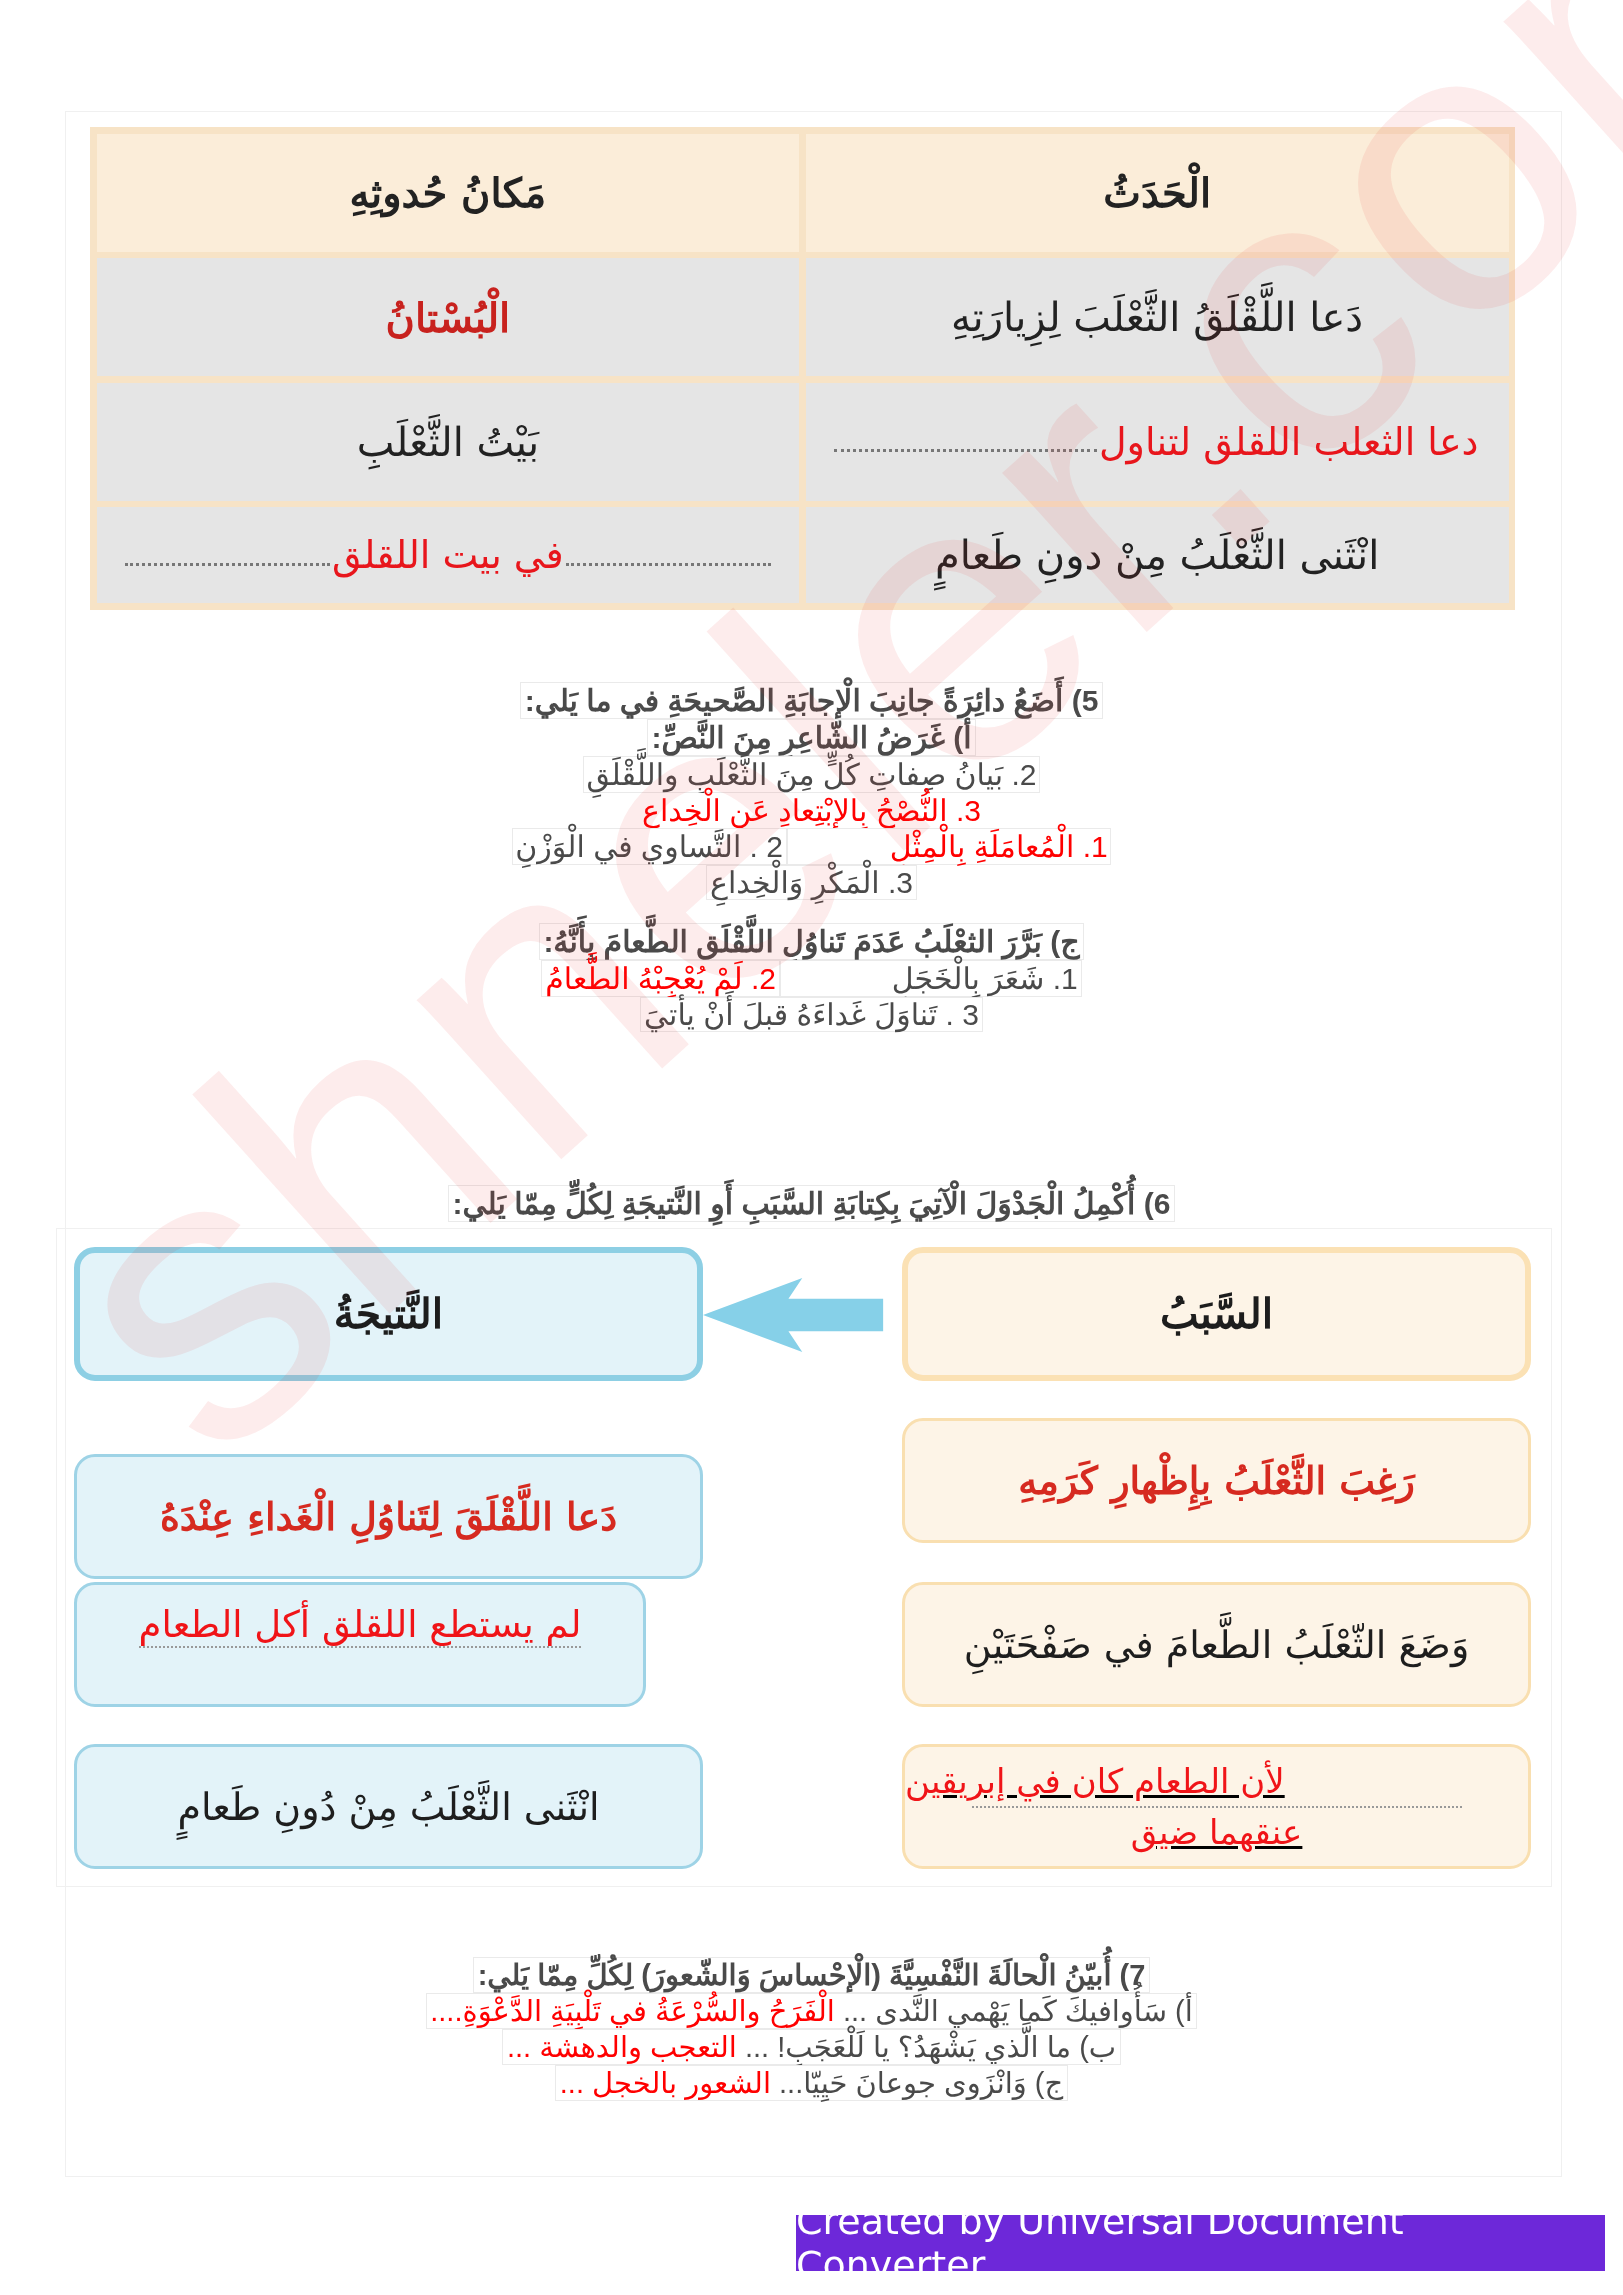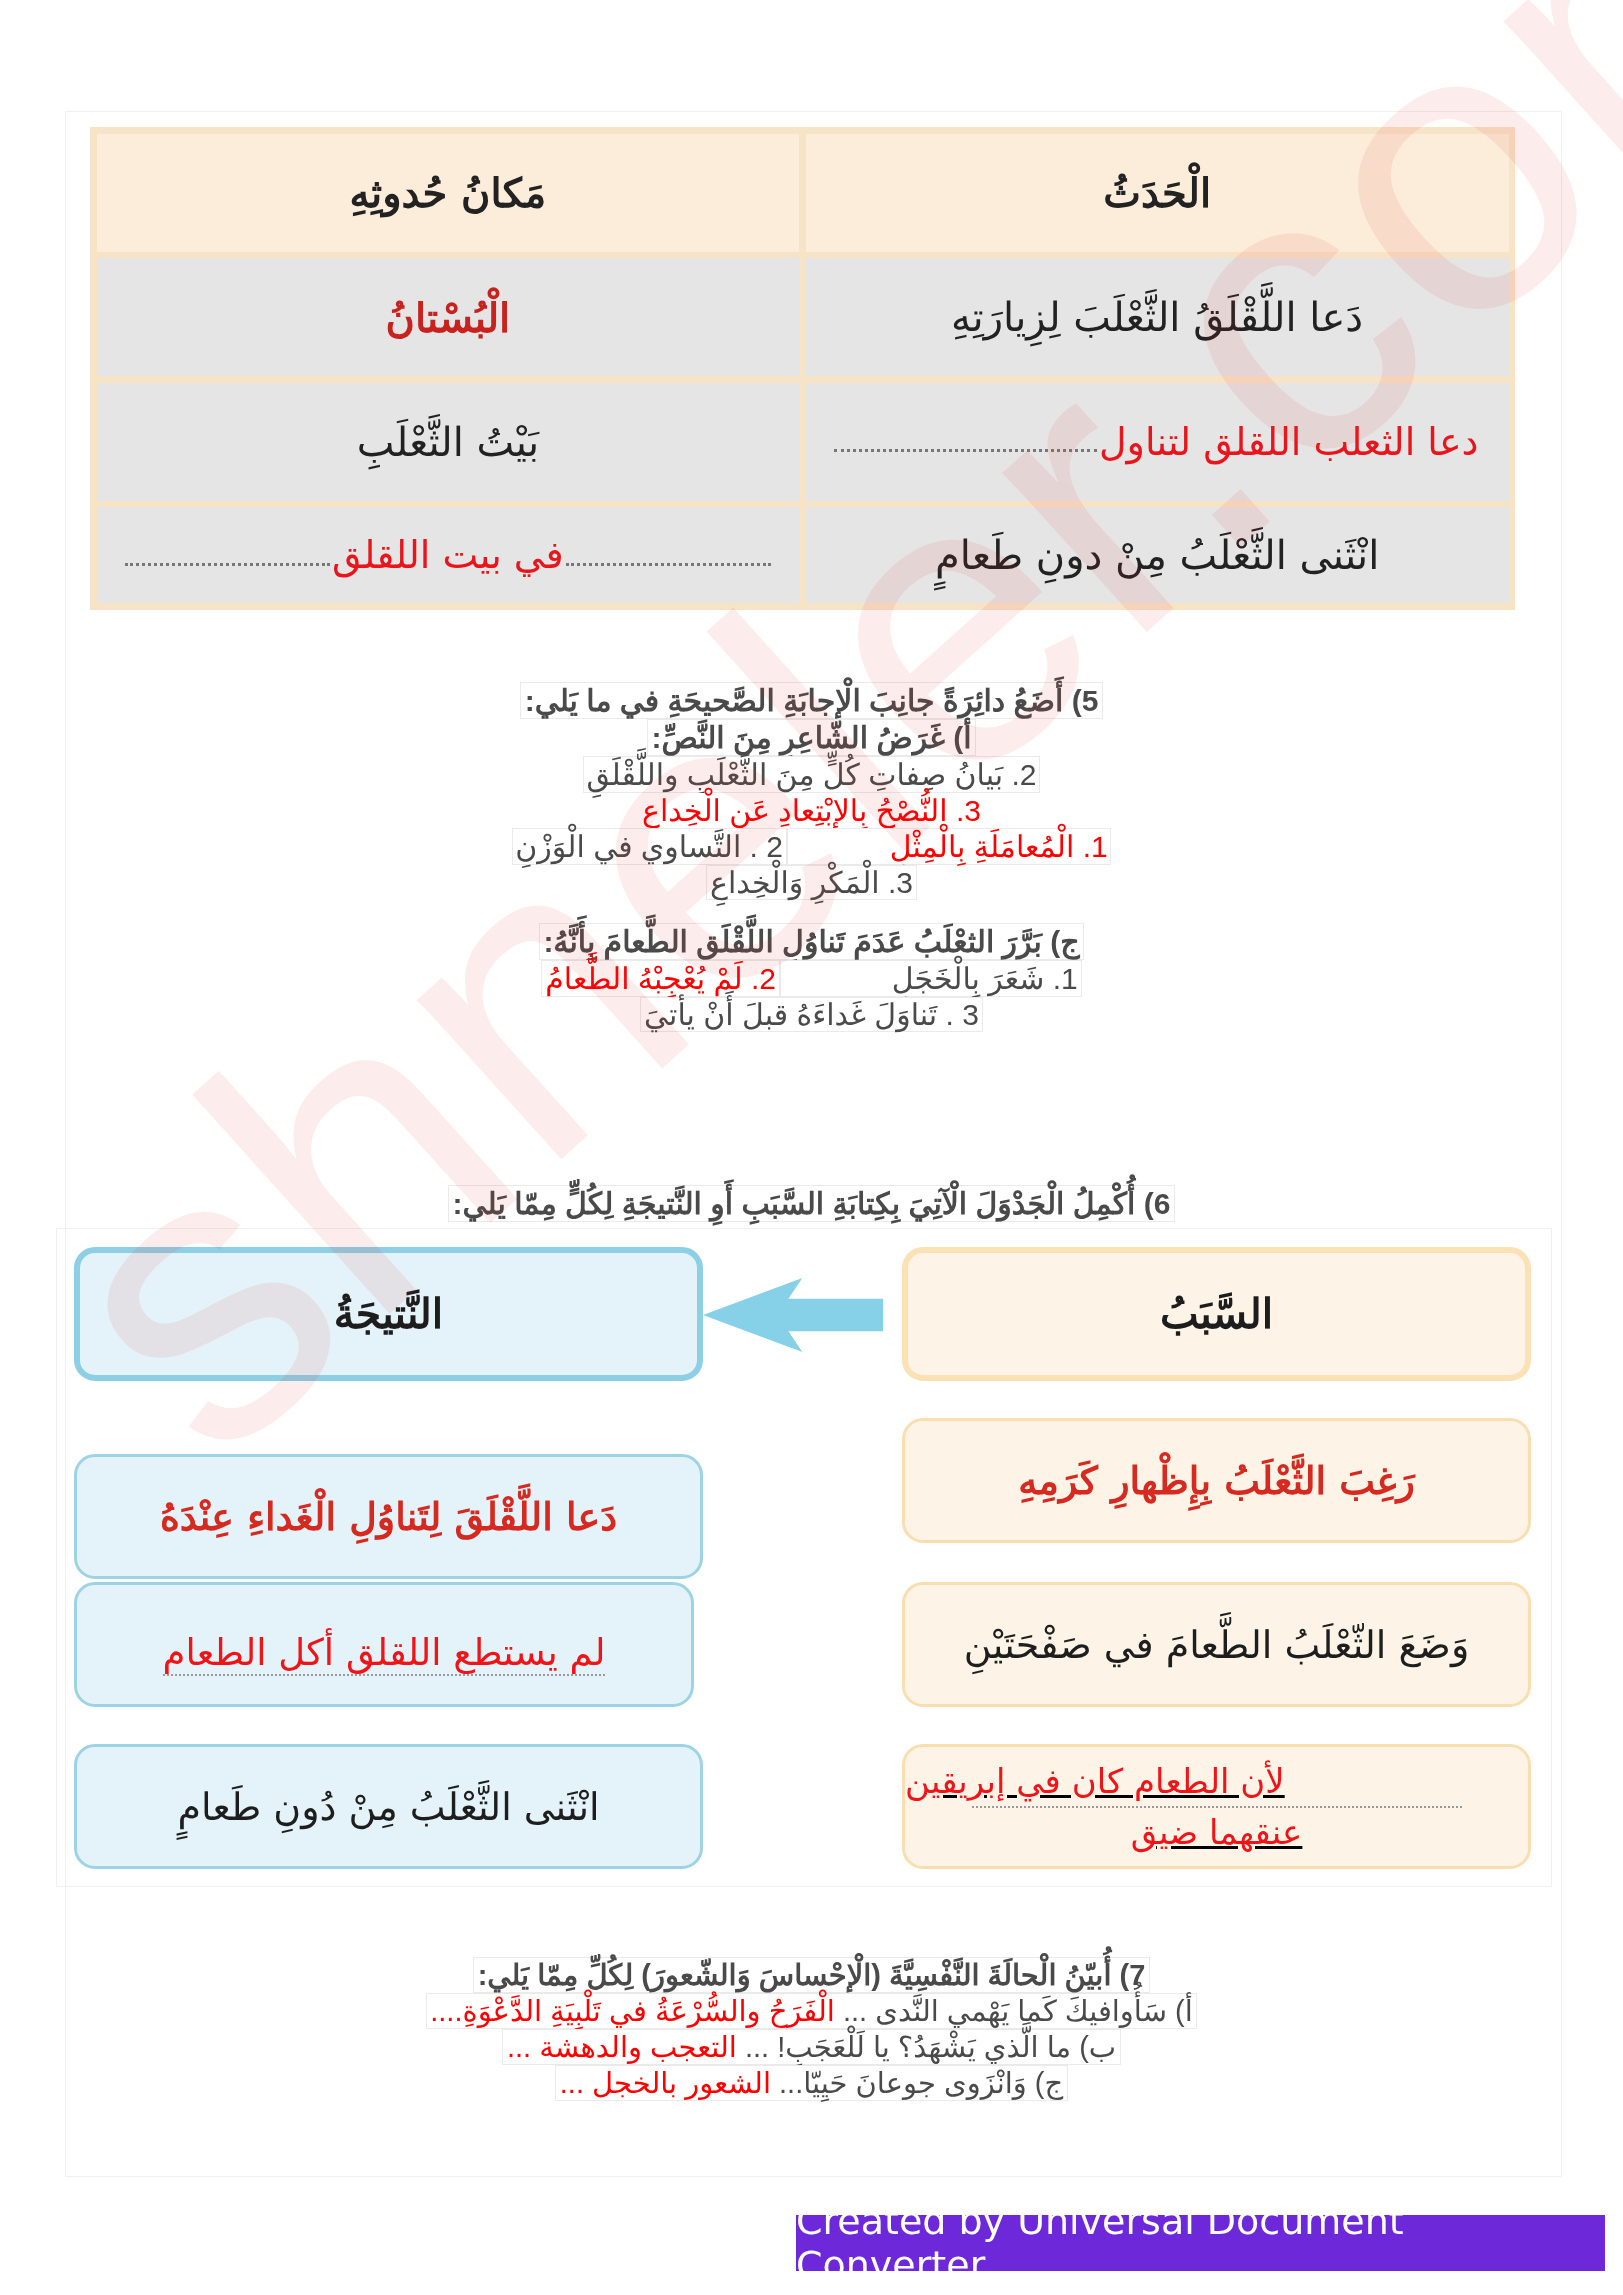--- a/index.html
+++ b/index.html
@@ -117,21 +117,21 @@
 <div class="box cause" style="left:902px; top:1418px; width:629px; height:125px;">
   <span class="txt-red">رَغِبَ الثَّعْلَبُ بِإِظْهارِ كَرَمِهِ</span>
 </div>
 <div class="box effect" style="left:74px; top:1418px; width:629px; height:125px;margin-top:36px;">
   <span class="txt-red">دَعا اللَّقْلَقَ لِتَناوُلِ الْغَداءِ عِنْدَهُ</span>
 </div>
 
 <div class="box cause" style="left:902px; top:1582px; width:629px; height:125px;">
   <span class="txt-dark">وَضَعَ الثّعْلَبُ الطَّعامَ في صَفْحَتَيْنِ</span>
 </div>
-<div class="box effect" style="left:74px; top:1582px; width:620px; height:125px; align-items:center; padding-top:20px;">
+<div class="box effect" style="left:74px; top:1582px; width:572px; height:125px; align-items:flex-start; padding-top:20px;">
   <span class="txt-ans" style="border-bottom:2.8px dotted #999; line-height:1.1;">لم يستطع اللقلق أكل الطعام</span>
 </div>
 
 <div class="box cause" style="left:902px; top:1744px; width:629px; height:125px; flex-direction:column;text-decoration:underline;">
   <span class="txt-ans" style="font-size:34px; align-self:flex-end; margin-right:46px;">لأن الطعام كان في إبريقين</span>
   <span style="display:block; width:490px; border-bottom:2.8px dotted #999; margin:4.6px 0;"></span>
   <span class="txt-ans" style="font-size:34px;">عنقهما ضيق</span>
 </div>
 <div class="box effect" style="left:74px; top:1744px; width:629px; height:125px;">
   <span class="txt-dark">انْثَنى الثَّعْلَبُ مِنْ دُونِ طَعامٍ</span>

